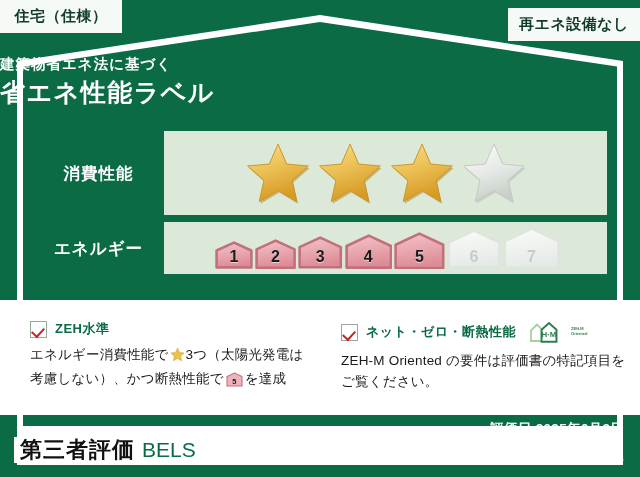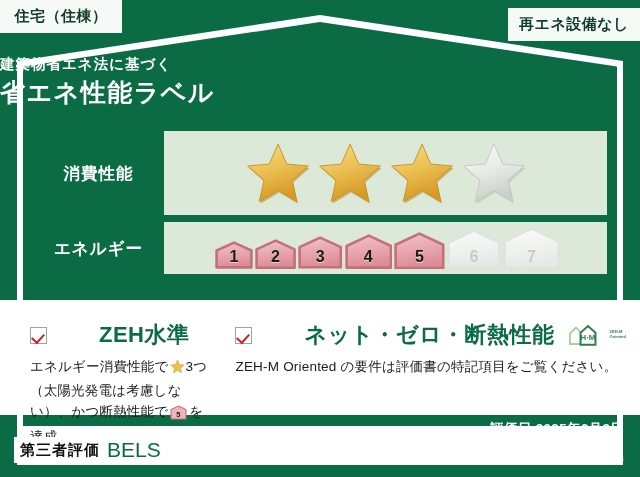--- a/index.html
+++ b/index.html
@@ -88,37 +88,37 @@
   .note:last-child{padding-left:12px;}
   .note-head{display:flex;align-items:center;gap:8px;}
   .chk{
     width:17px;height:17px;border:1.5px solid #9aa89a;background:#fff;
     position:relative;flex:0 0 17px;box-sizing:border-box;
   }
   .chk:after{
     content:"";position:absolute;left:3px;top:3px;width:6px;height:10px;
     border:solid #cc2222;border-width:0 2.6px 2.6px 0;transform:rotate(42deg);
   }
-  .note-title{font-size:22px;font-weight:bold;color:#0a6b45;letter-spacing:.5px;white-space:nowrap;margin-left:44px;}
+  .note-title{font-size:13px;font-weight:bold;color:#0a6b45;letter-spacing:.5px;white-space:nowrap;}
   .note-body{
     margin-top:7px;font-size:13.5px;color:#1b1b1b;line-height:1.55;
     letter-spacing:.2px;
   }
   .inline-star{display:inline-block;vertical-align:-3px;margin:0 1px;}
   .inline-house{display:inline-block;vertical-align:-4px;margin:0 2px;}
   .zehm-logo{display:inline-flex;align-items:center;gap:13px;vertical-align:-6px;margin-left:4px;}
   .zehm-cap{font-size:4px;line-height:1.15;color:#2f7d4e;font-weight:bold;letter-spacing:0;}
 
   
   .footer{position:absolute;z-index:7;left:0;right:0;bottom:0;height:62px;}
   .bels{
     position:absolute;left:14px;bottom:14px;height:26px;background:#ffffff;
     display:flex;align-items:center;padding:0 6px;box-sizing:border-box;
   }
-  .bels-jp{font-size:15px;font-weight:bold;color:#111;letter-spacing:1px;}
+  .bels-jp{font-size:22px;font-weight:bold;color:#111;letter-spacing:1px;}
   .bels-en{font-size:21px;font-weight:normal;color:#0a6b45;letter-spacing:0px;margin-left:7px;}
   .bldg-name{
     position:absolute;left:210px;bottom:16px;color:#ffffff;font-size:12.5px;
     letter-spacing:.5px;white-space:nowrap;
   }
   .eval{
     position:absolute;right:16px;bottom:13px;text-align:right;color:#ffffff;
   }
   .eval-date{font-size:13.5px;font-weight:bold;letter-spacing:.3px;}
   .eval-id{font-size:9.5px;margin-top:15px;letter-spacing:.2px;opacity:.95;}

